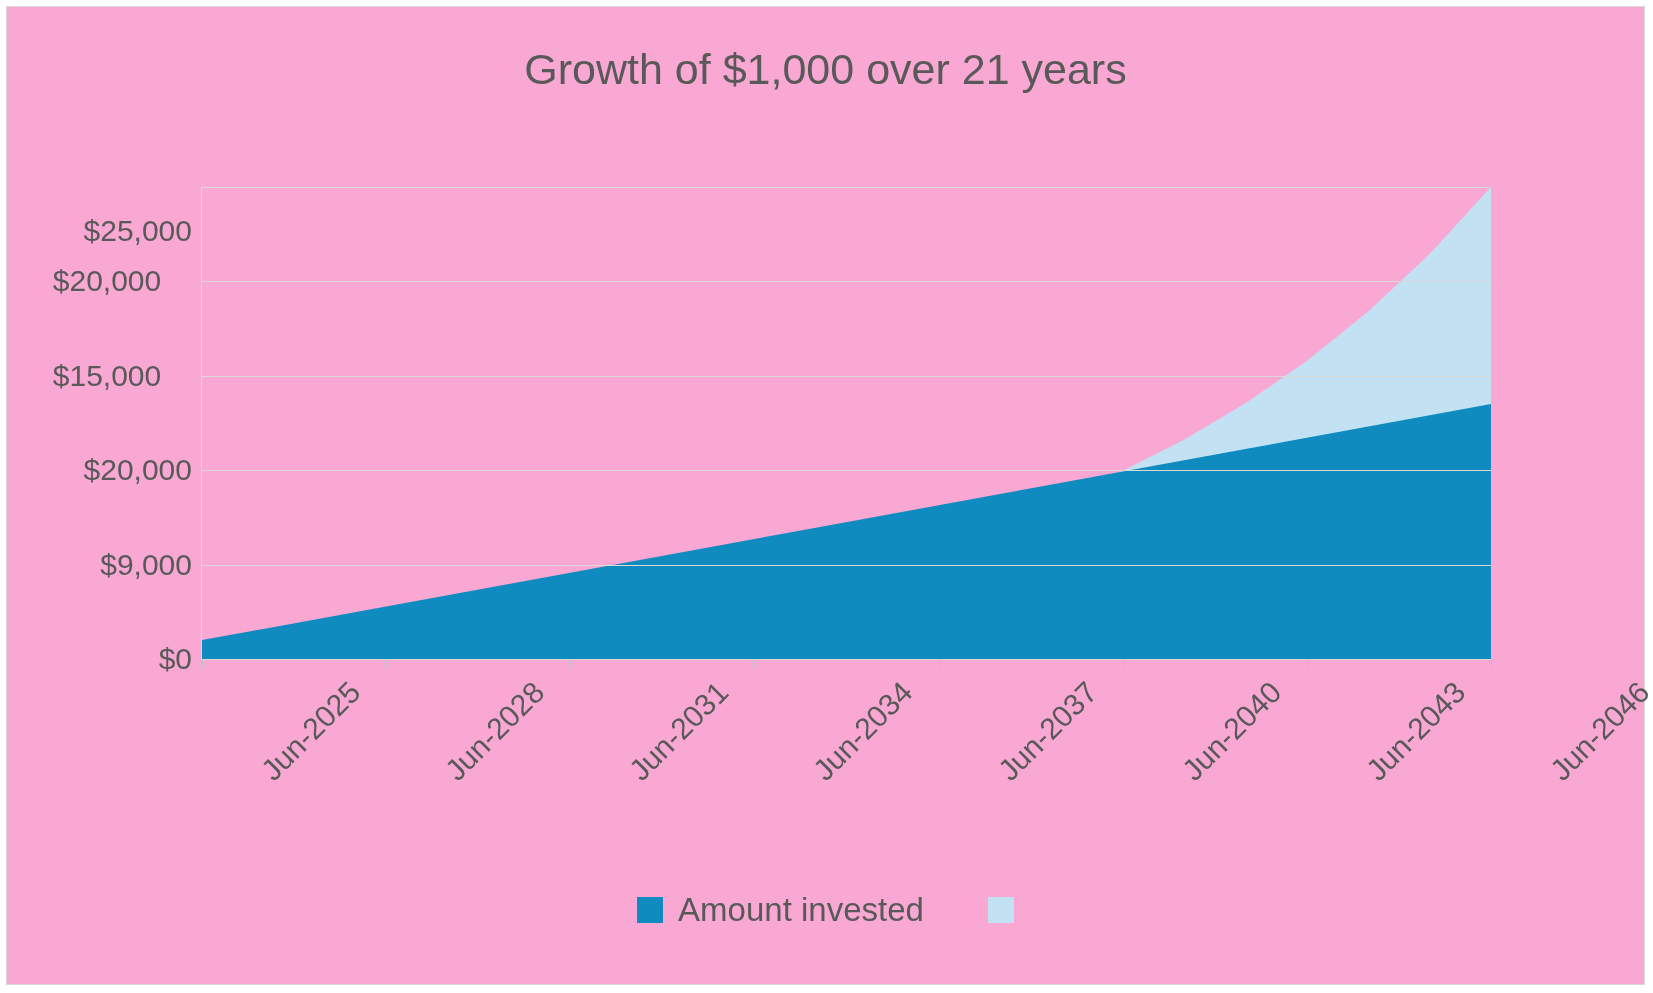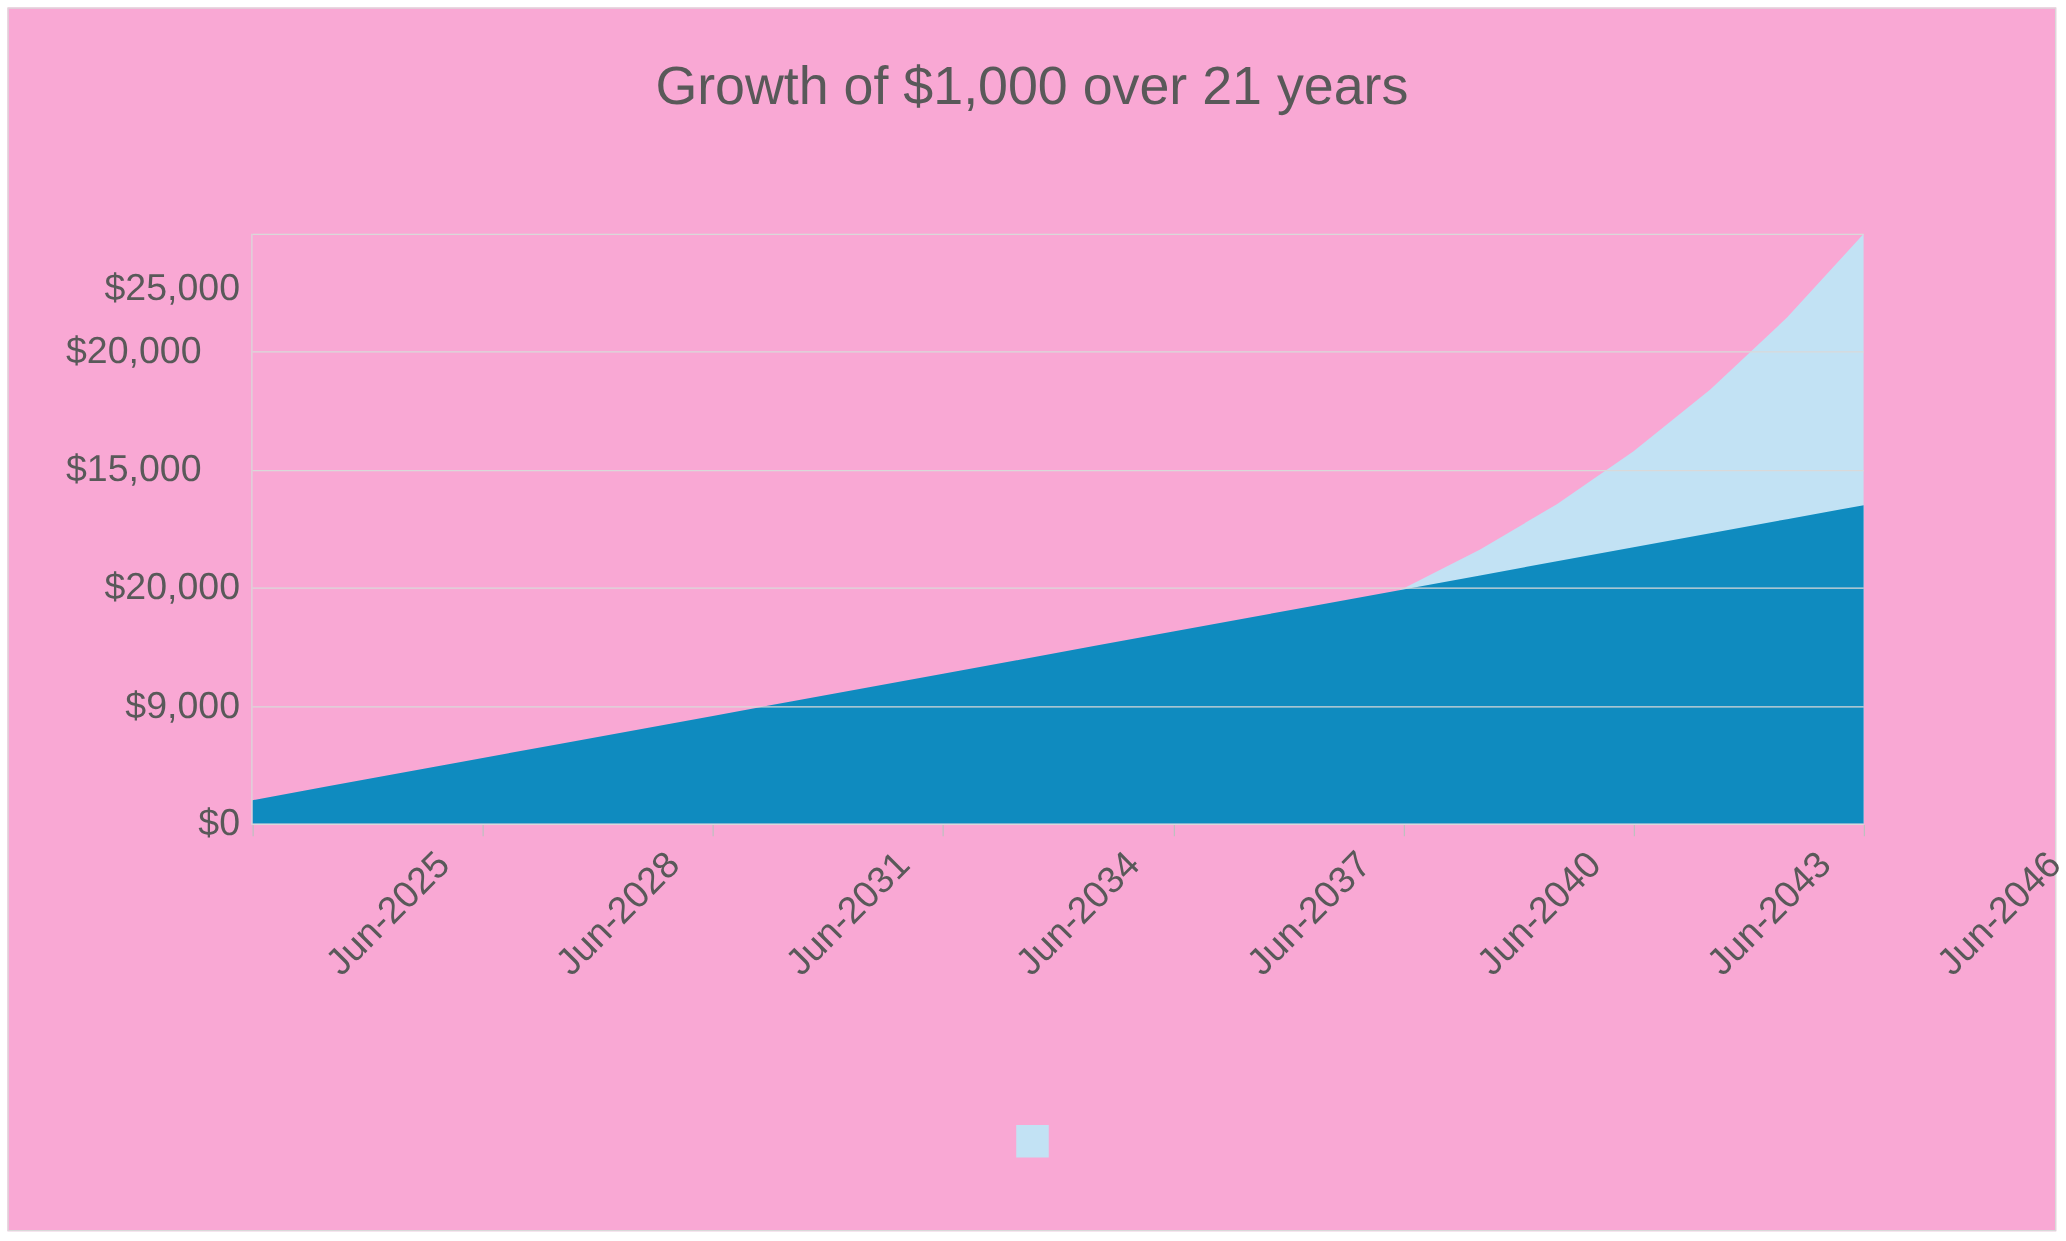--- a/index.html
+++ b/index.html
@@ -169,17 +169,21 @@
       <div class="xtick-label" style="left: 384.286px; color: rgb(89, 89, 89);">Jun-2031</div>
       <div class="xtick-label" style="left: 568.429px; color: rgb(89, 89, 89);">Jun-2034</div>
       <div class="xtick-label" style="left: 752.571px; color: rgb(89, 89, 89);">Jun-2037</div>
       <div class="xtick-label" style="left: 936.714px; color: rgb(89, 89, 89);">Jun-2040</div>
       <div class="xtick-label" style="left: 1120.86px; color: rgb(89, 89, 89);">Jun-2043</div>
       <div class="xtick-label" style="left: 1305px; color: rgb(89, 89, 89);">Jun-2046</div>
     </div>
 
   <div id="legend">
       <div class="legend-item">
+        <span class="legend-swatch" style="background: rgb(15, 139, 191);"></span>
+        <span class="legend-label" style="color: rgb(89, 89, 89);">Amount invested</span>
+      </div>
+      <div class="legend-item">
         <span class="legend-swatch" style="background: rgb(194, 226, 244);"></span>
       </div>
     </div>
 
 </div>
 
 </body></html>

